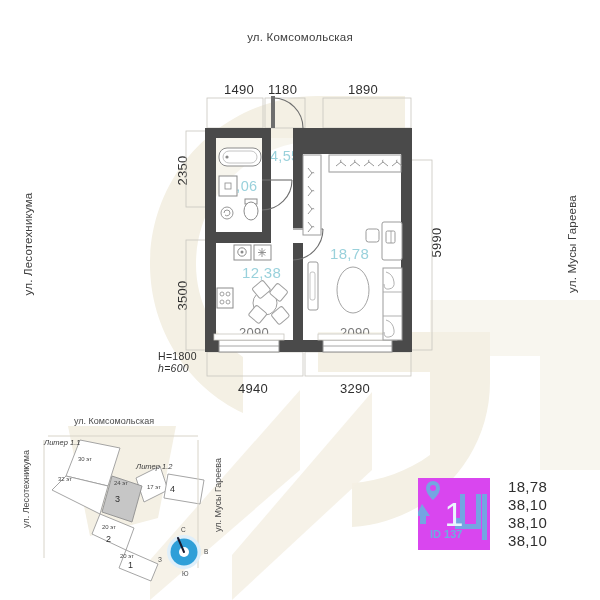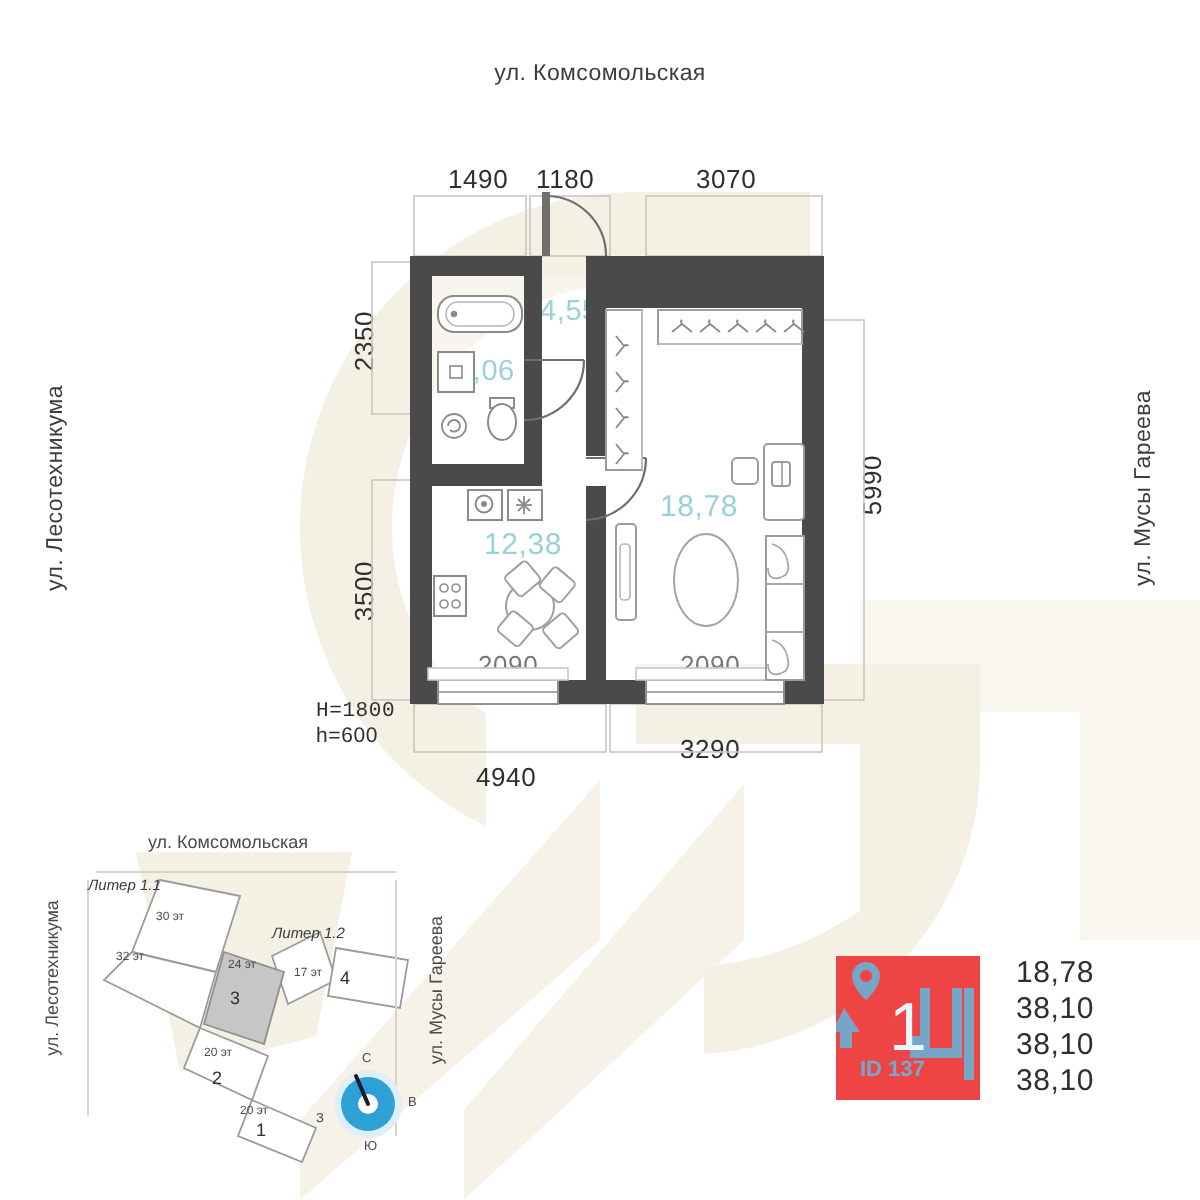--- a/index.html
+++ b/index.html
@@ -40,21 +40,21 @@
   #minimap{position:absolute;left:8px;top:418px;width:235px;height:175px;z-index:3;}
   .mm-street{position:absolute;font-size:9px;color:#4a4a4a;white-space:nowrap;}
   .mm-lit{position:absolute;font-size:7.5px;color:#3a3a3a;white-space:nowrap;font-style:italic;}
   .mm-fl{position:absolute;font-size:6px;color:#4a4a4a;white-space:nowrap;}
   .mm-num{position:absolute;font-size:9px;color:#2f2f2f;white-space:nowrap;}
   .mm-cp{position:absolute;font-size:6.5px;color:#4a4a4a;white-space:nowrap;}
 
   
   #info{position:absolute;left:418px;top:478px;z-index:4;display:flex;align-items:flex-start;}
   #badge{
-    position:relative;width:72px;height:72px;background:#ef4444;
+    position:relative;width:72px;height:72px;background:#d946ef;
     display:flex;align-items:center;justify-content:center;overflow:hidden;
   }
   #badge .bnum{
     position:relative;z-index:2;font-size:34px;color:#eaf6fd;line-height:1;
     font-family:"Liberation Sans","DejaVu Sans",sans-serif;
   }
   .badge-wm{position:absolute;left:0;top:0;width:72px;height:72px;z-index:1;}
   #areas{margin-left:18px;display:flex;flex-direction:column;}
   #areas div{font-size:15px;color:#2f2f2f;line-height:18px;letter-spacing:.3px;}
 </style>
@@ -269,35 +269,35 @@
 
     <g fill="#ffffff" stroke="#9b9b9b" stroke-width="1">
       <rect x="308" y="262" width="10" height="48" rx="2"></rect>
       <rect x="310" y="272" width="5" height="28" rx="2" fill="none" stroke="#b5b5b5" stroke-width="0.8"></rect>
     </g>
 
   </svg>
 
   <div class="dim" style="left:224px;top:82px;">1490</div>
   <div class="dim" style="left:268px;top:82px;">1180</div>
-  <div class="dim" style="left:348px;top:82px;">3070</div>
+  <div class="dim" style="left:348px;top:82px;">1890</div>
 
   <div class="dim vert" style="left:162px;top:163px;width:40px;text-align:center;">2350</div>
   <div class="dim vert" style="left:162px;top:288px;width:40px;text-align:center;">3500</div>
 
   <div class="dim vert" style="left:416px;top:235px;width:40px;text-align:center;">5990</div>
 
   <div class="dim" style="left:238px;top:381px;">4940</div>
-  <div class="dim" style="left:340px;top:367px;">3290</div>
+  <div class="dim" style="left:340px;top:381px;">3290</div>
 
   <div class="dim" style="left:239px;top:325px;">2090</div>
   <div class="dim" style="left:340px;top:325px;">2090</div>
 
-  <div class="dim small" style="left:158px;top:350px;font-family:Liberation Mono, monospace;">H=1800</div>
-  <div class="dim small" style="left:158px;top:362px;">h=600</div>
+  <div class="dim small" style="left:158px;top:350px;">H=1800</div>
+  <div class="dim small" style="left:158px;top:362px;font-style:italic;">h=600</div>
 
   <div class="area" style="left:270px;top:148px;">4,55</div>
   <div class="area" style="left:228px;top:178px;">4,06</div>
   <div class="area big" style="left:242px;top:264px;">12,38</div>
   <div class="area big" style="left:330px;top:245px;">18,78</div>
 
   <div id="minimap">
     <svg width="235" height="175" viewBox="0 0 235 175">
 
       <path d="M60 8 L168 8 L150 100 L82 118 Z" fill="#f4f0e4"></path>

